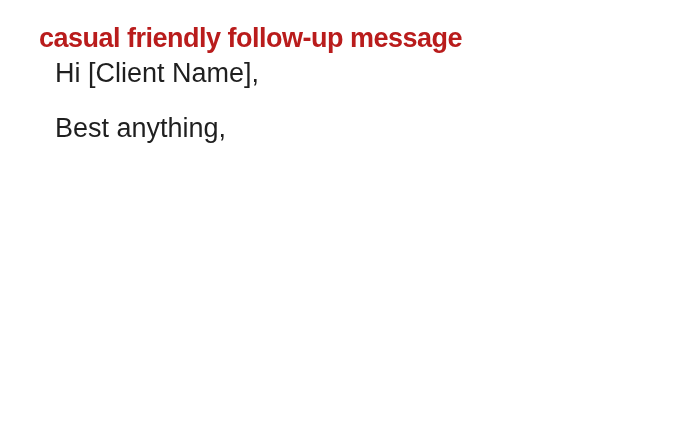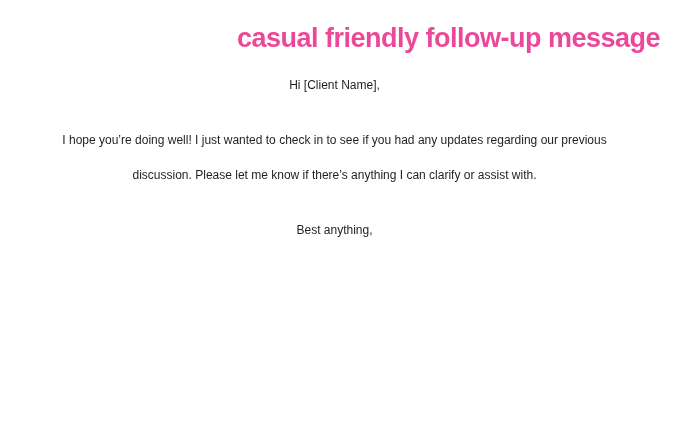--- a/index.html
+++ b/index.html
@@ -13,46 +13,43 @@
     overflow: hidden;
     font-family: "Liberation Sans", sans-serif;
   }
   .doc {
     box-sizing: border-box;
     width: 700px;
     height: 440px;
     padding: 20px 40px 0 39px;
   }
   .doc h1 {
-    margin: 0 0 12px 0;
+    margin: 0 0 0 0;
     font-family: "Liberation Sans", sans-serif;
     font-weight: bold;
     font-size: 27px;
     line-height: 36px;
     letter-spacing: -0.5px;
-    color: #ec4899;
-    text-align: right;
+    color: #b91c1c;
   }
   .doc p {
-    margin: 0 0 20px 8px;
+    margin: 0 0 20px 16px;
     max-width: 575px;
     font-family: "Liberation Sans", sans-serif;
-    font-size: 12px;
+    font-size: 27px;
     line-height: 35px;
     letter-spacing: 0;
     color: #1f1f1f;
-    text-align: center;
   }
 </style>
 </head>
 <body>
 
 <div class="doc">
   <h1>casual friendly follow-up message</h1>
 
   <p>Hi [Client Name],</p>
 
-  <p>I hope you’re doing well! I just wanted to check in to see if you had any updates regarding our previous discussion. Please let me know if there’s anything I can clarify or assist with.</p>
 
 
   <p>Best anything,</p>
 
 </div>
 
 </body></html>

